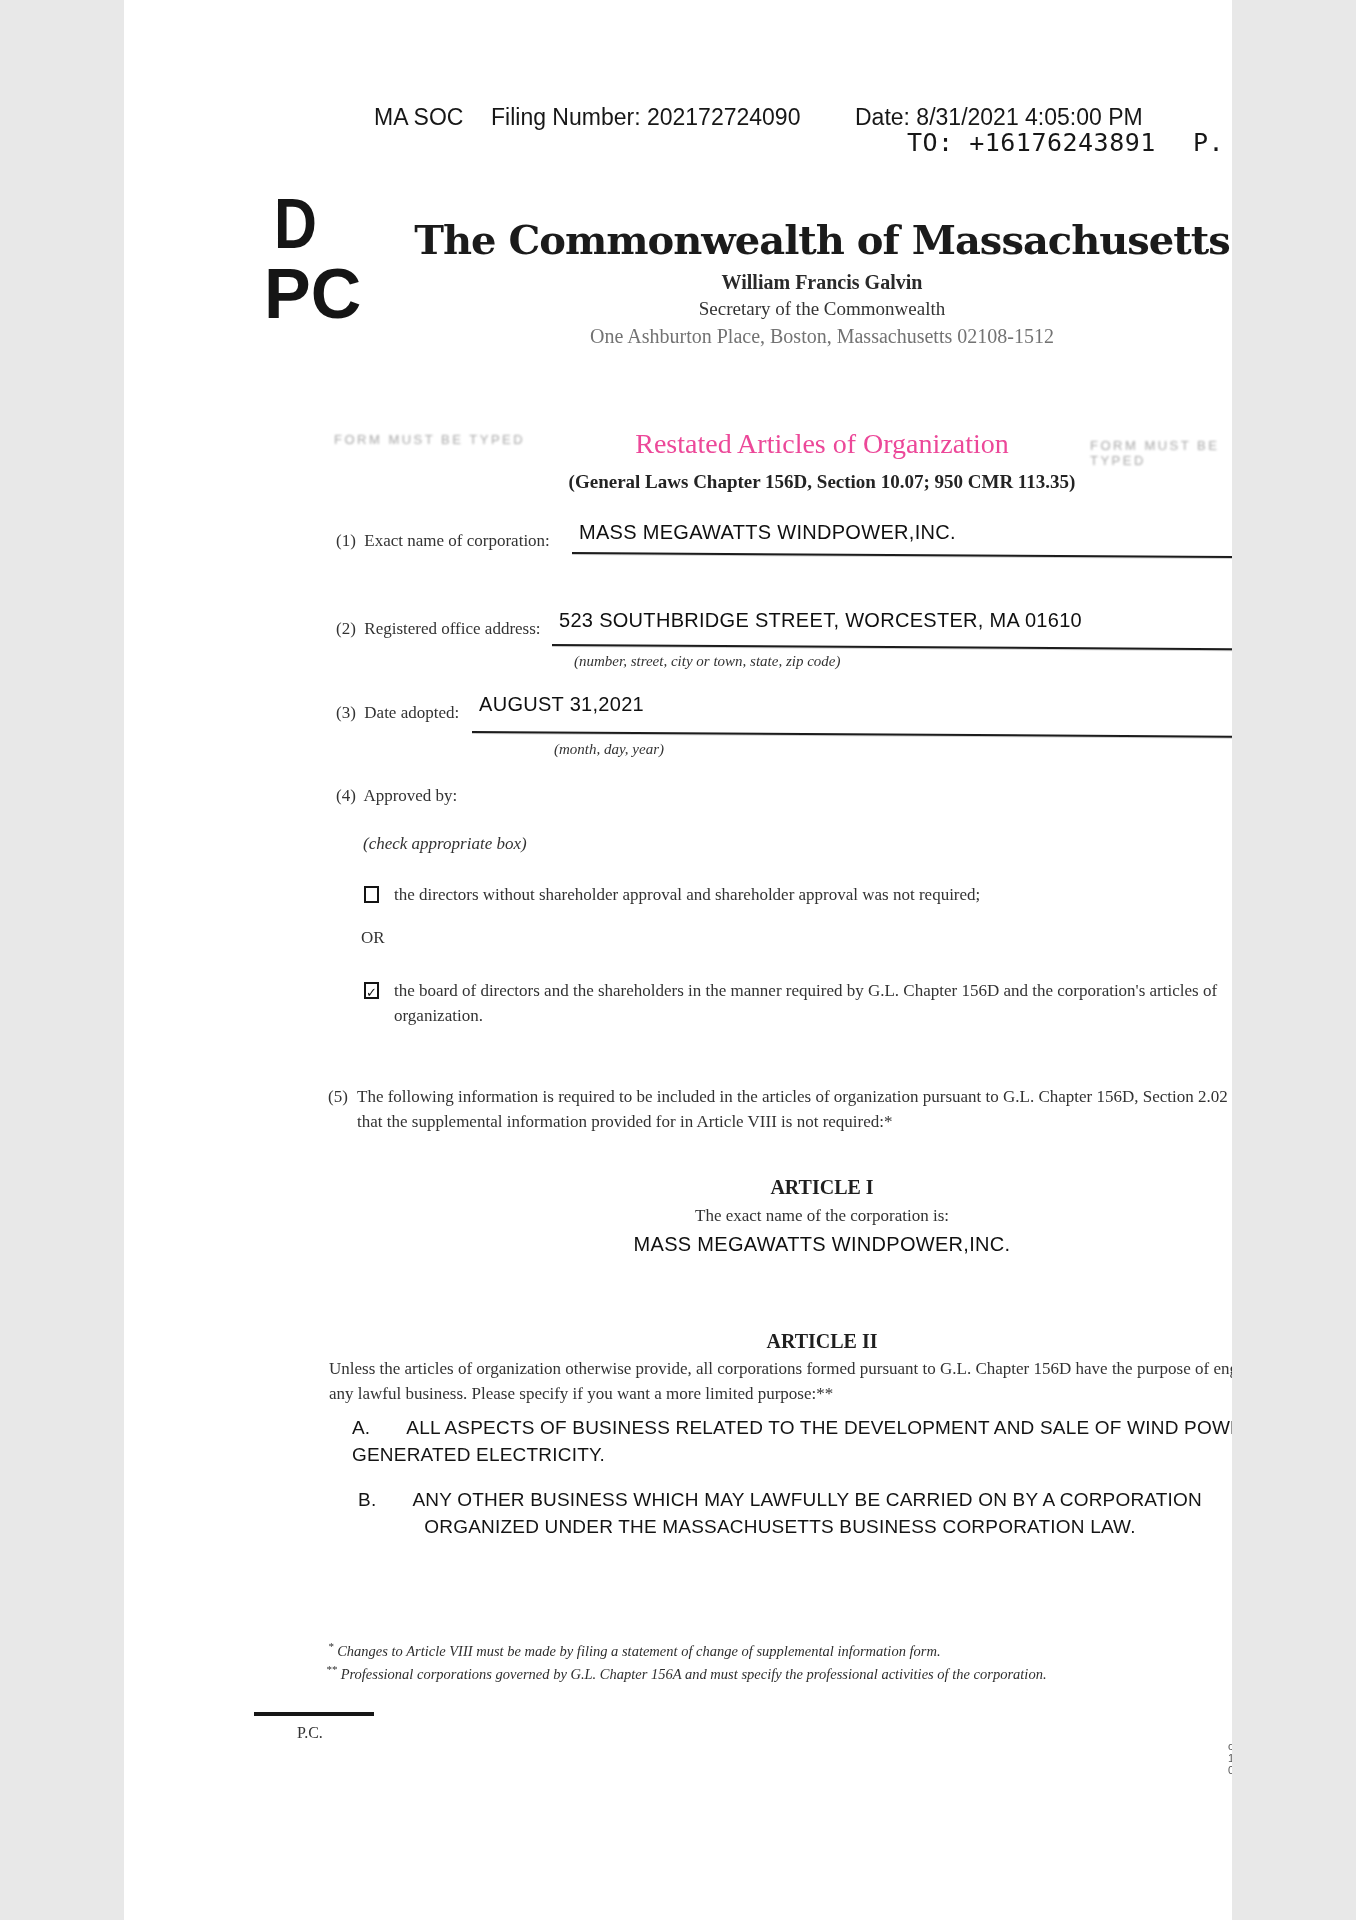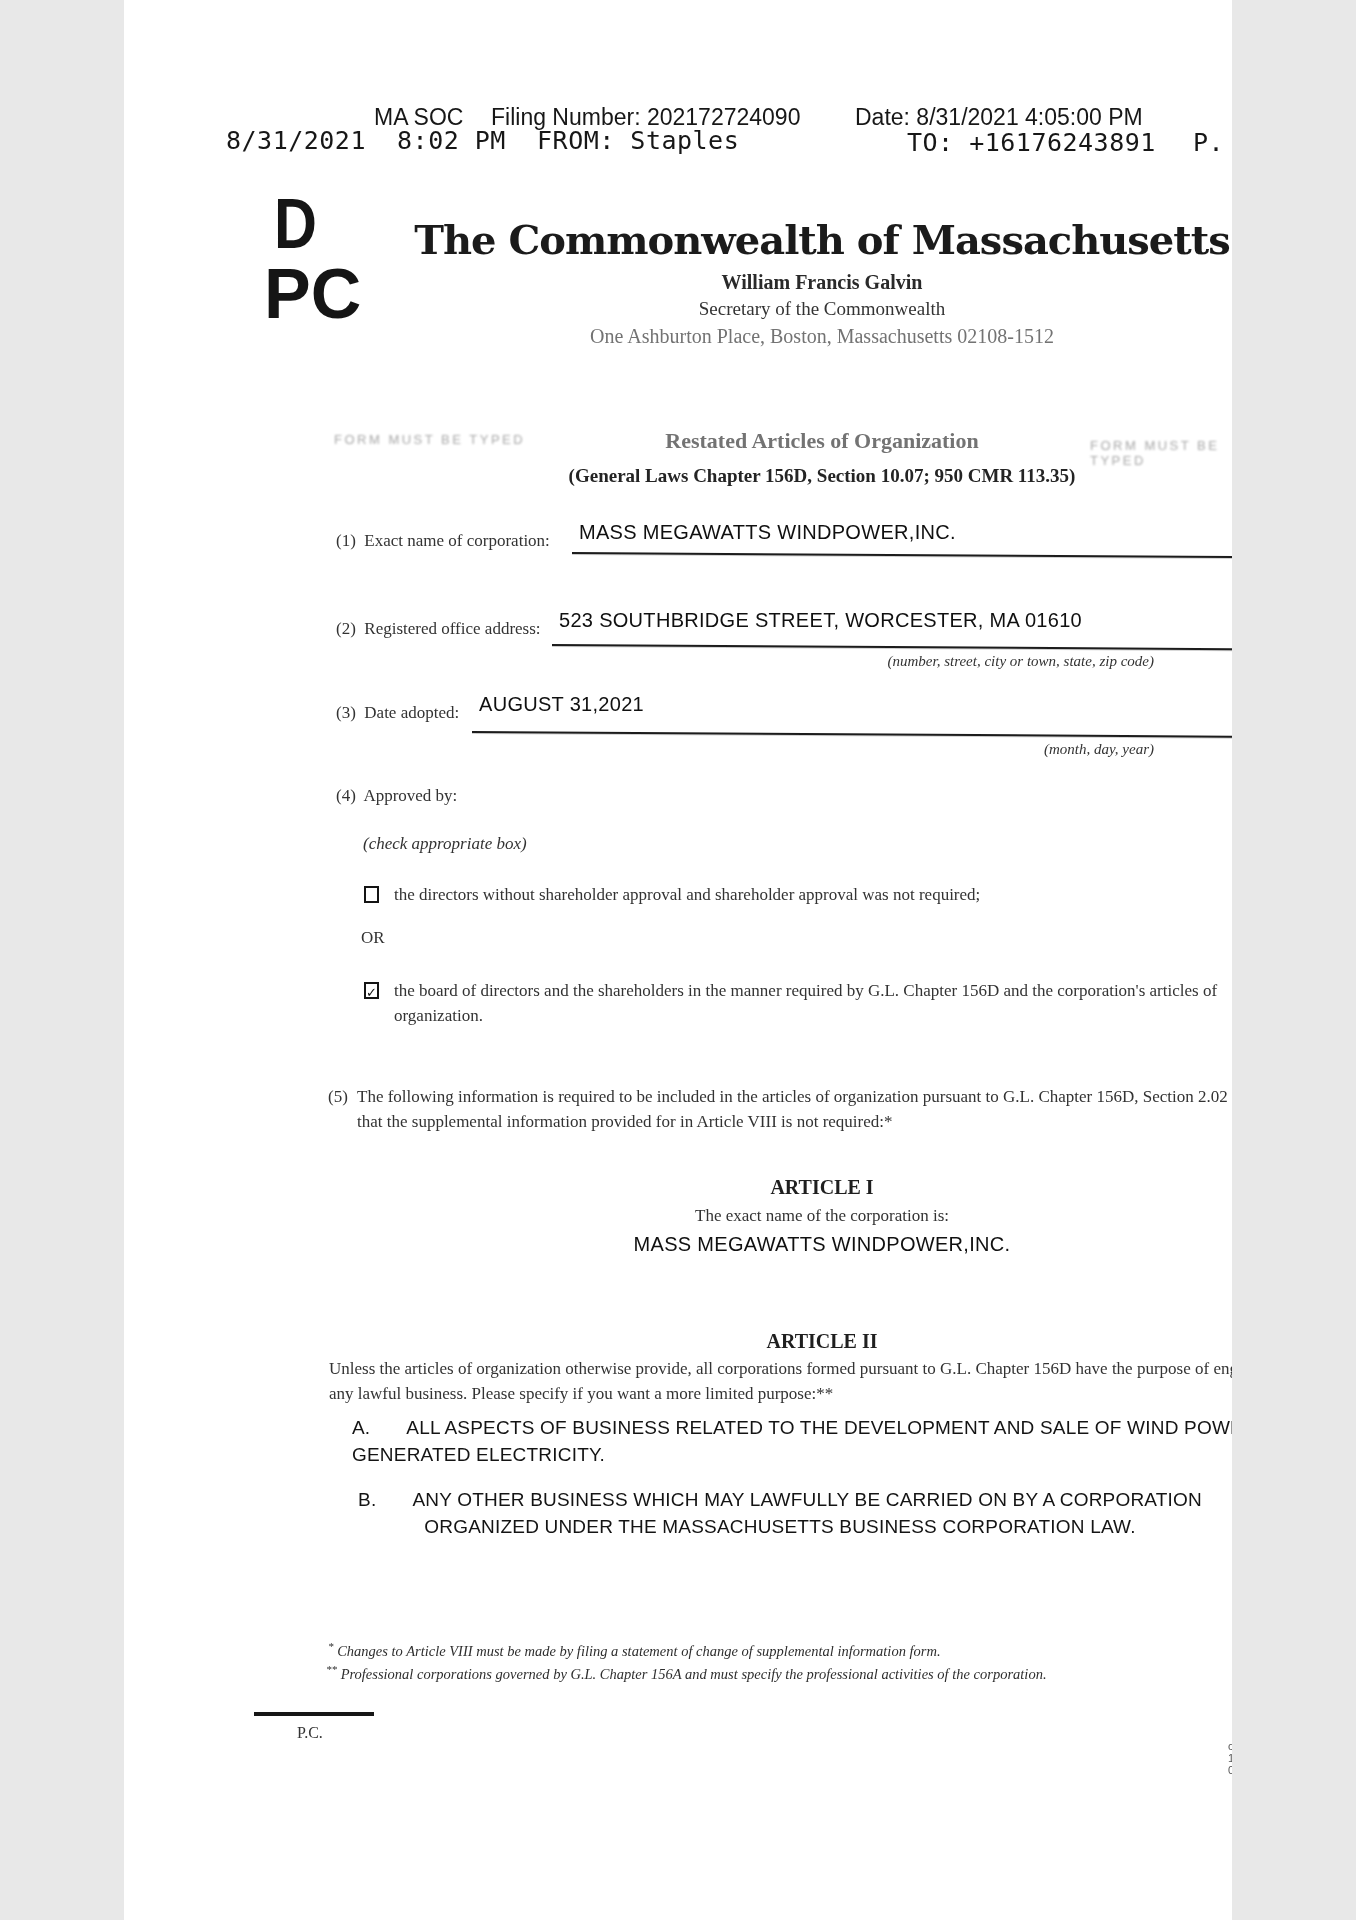--- a/index.html
+++ b/index.html
@@ -16,28 +16,28 @@
   
   .stampLetter{font-family:"Liberation Sans",sans-serif;font-weight:700;font-size:70px;line-height:64px;color:#151515;}
   
   .letterhead{width:840px;text-align:center;}
   .ch-title{font-family:"DejaVu Serif",serif;font-weight:700;font-size:40px;line-height:44px;color:#1b1b1b;letter-spacing:-1px;}
   .ch-name{font-size:20px;font-weight:700;margin-top:9px;color:#2a2a2a;}
   .ch-sec{font-size:19px;margin-top:4px;color:#333;}
   .ch-addr{font-size:20px;margin-top:5px;color:#737373;text-align:center;}
   
   .ftitle{width:840px;text-align:center;}
-  .ft-main{font-size:22px;font-weight:700;color:#737373;}
+  .ft-main{font-size:28px;font-weight:400;color:#ec4899;}
   .ft-sub{font-size:19px;font-weight:700;margin-top:11px;color:#242424;}
   .faintStamp{font-family:"Liberation Sans",sans-serif;font-size:13px;letter-spacing:2.5px;color:#8a8a8a;filter:blur(1.1px);opacity:.75;}
   
   .flabel{font-size:17px;color:#333;}
   .fvalue{font-family:"Liberation Sans",sans-serif;font-size:20px;color:#101010;letter-spacing:.3px;}
   .fline{height:2px;background:#1c1c1c;transform:rotate(0.35deg);transform-origin:left center;box-shadow:0 1px 0 rgba(0,0,0,.18);}
-  .fcaption{font-size:15px;font-style:italic;color:#333;text-align:right;}
+  .fcaption{font-size:15px;font-style:italic;color:#333;text-align:left;}
   .body-t{font-size:17px;color:#333;line-height:25px;}
   .cbox{width:15px;height:17px;border:2px solid #141414;background:#fff;box-sizing:border-box;text-align:center;}
   .cbox .mark{font-size:13px;line-height:13px;font-family:"DejaVu Sans",sans-serif;color:#111;position:relative;top:-1px;}
   
   .artwrap{width:840px;text-align:center;}
   .art-h{font-size:20px;font-weight:700;color:#1f1f1f;}
   .art-t{font-size:17px;color:#333;margin-top:7px;}
   .art-v{font-family:"Liberation Sans",sans-serif;font-size:20px;color:#101010;margin-top:7px;letter-spacing:.3px;}
   .item{font-family:"Liberation Sans",sans-serif;font-size:19px;color:#141414;line-height:27px;letter-spacing:.2px;}
   .gap{display:inline-block;width:36px;}
@@ -50,21 +50,20 @@
 </style>
 </head>
 <body>
 
 <div class="page">
 
   <span class="abs fax1 pre" style="left:250px;top:104px;">MA SOC</span>
   <span class="abs fax1 pre" style="left:367px;top:104px;">Filing Number: 202172724090</span>
   <span class="abs fax1 pre" style="left:731px;top:104px;">Date: 8/31/2021 4:05:00 PM</span>
 
-  <span class="abs fax2 pre" style="left:102px;top:126px;">8/31/2021  8:02 PM  FROM: Staples</span>
   <span class="abs fax2 pre" style="left:783px;top:128px;">TO: +16176243891</span>
   <span class="abs fax2 pre" style="left:1069px;top:128px;">P.  2</span>
 
   <div class="abs stampLetter" style="left:150px;top:192px;transform:scaleX(.85);transform-origin:left;">D</div>
   <div class="abs stampLetter" style="left:140px;top:262px;">PC</div>
 
   <div class="abs letterhead" style="left:278px;top:218px;">
     <div class="ch-title">The Commonwealth of Massachusetts</div>
     <div class="ch-name">William Francis Galvin</div>
     <div class="ch-sec">Secretary of the Commonwealth</div>

